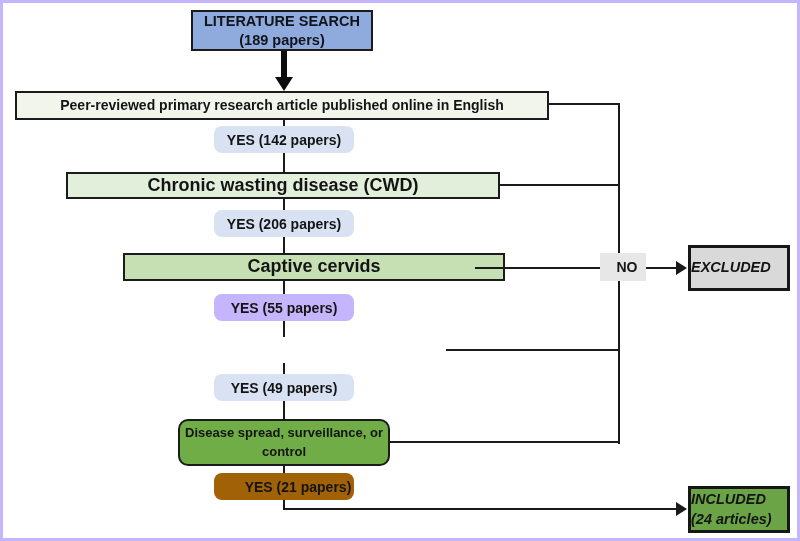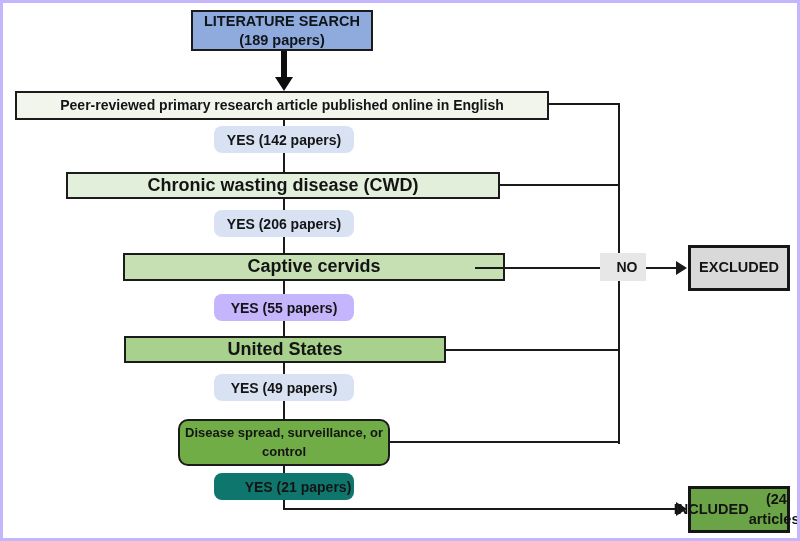--- a/index.html
+++ b/index.html
@@ -54,25 +54,26 @@
   .no {
     position: absolute;
     left: 597px; top: 250px; width: 46px; height: 28px;
     display: flex; align-items: center; justify-content: center;
     font-weight: bold; font-size: 14px;
     z-index: 3;
   }
   .endbox {
     position: absolute;
     left: 685px; width: 102px;
-    display: flex; flex-direction: row; align-items: center; justify-content: center;
+    display: flex; flex-direction: column; align-items: flex-start; justify-content: center;
     text-align: center; font-weight: bold; font-size: 14.5px;
     border: 3px solid #161616;
     line-height: 1.35;
     z-index: 2;
+    font-style: italic;
   }
   .excluded { top: 242px; height: 46px; }
   .included { top: 483px; height: 47px; }
   .line { position: absolute; background: #1a1a1a; z-index: 1; }
   .arrow-stem { position: absolute; left: 278px; top: 48px; width: 6px; height: 27px; background: #0d0d0d; }
   .arrow-head-down {
     position: absolute; left: 272px; top: 74px; width: 0; height: 0;
     border-left: 9px solid transparent; border-right: 9px solid transparent;
     border-top: 14px solid #0d0d0d;
   }
@@ -92,28 +93,27 @@
     <div>LITERATURE SEARCH</div>
     <div>(189 papers)</div>
   </div>
 
   <div class="arrow-stem"></div>
   <div class="arrow-head-down"></div>
 
   <div class="box filter f1" style="background-color: rgb(241, 245, 236);">Peer-reviewed primary research article published online in English</div>
   <div class="box filter f2" style="background-color: rgb(226, 239, 218);">Chronic wasting disease (CWD)</div>
   <div class="box filter f3" style="background-color: rgb(198, 224, 180);">Captive cervids</div>
-  <div class="box filter f4" style="background-color: rgb(169, 209, 142);">United States</div>
   <div class="box filter f5" style="background-color: rgb(112, 173, 71);">Disease spread, surveillance, or control</div>
 
   <div class="yes y1" style="background-color: rgb(217, 226, 243);">YES (142 papers)</div>
   <div class="yes y2" style="background-color: rgb(217, 226, 243);">YES (206 papers)</div>
   <div class="yes y3" style="background-color: #c4b5fd; text-align: center;">YES (55 papers)</div>
   <div class="yes y4" style="background-color: rgb(217, 226, 243);">YES (49 papers)</div>
-  <div class="yes y5" style="background-color: #0f766e; padding-left: 28px;">YES (21 papers)</div>
+  <div class="yes y5" style="background-color: #a16207; padding-left: 28px;">YES (21 papers)</div>
 
   <div class="no" style="background-color: rgb(232, 231, 231); padding-left: 8px;">NO</div>
 
   <div class="line" style="left:280px; top:116px; width:2px; height:8px;"></div>
   <div class="line" style="left:280px; top:150px; width:2px; height:20px;"></div>
   <div class="line" style="left:280px; top:196px; width:2px; height:12px;"></div>
   <div class="line" style="left:280px; top:234px; width:2px; height:17px;"></div>
   <div class="line" style="left:280px; top:278px; width:2px; height:14px;"></div>
   <div class="line" style="left:280px; top:318px; width:2px; height:16px;"></div>
   <div class="line" style="left:280px; top:360px; width:2px; height:12px;"></div>

